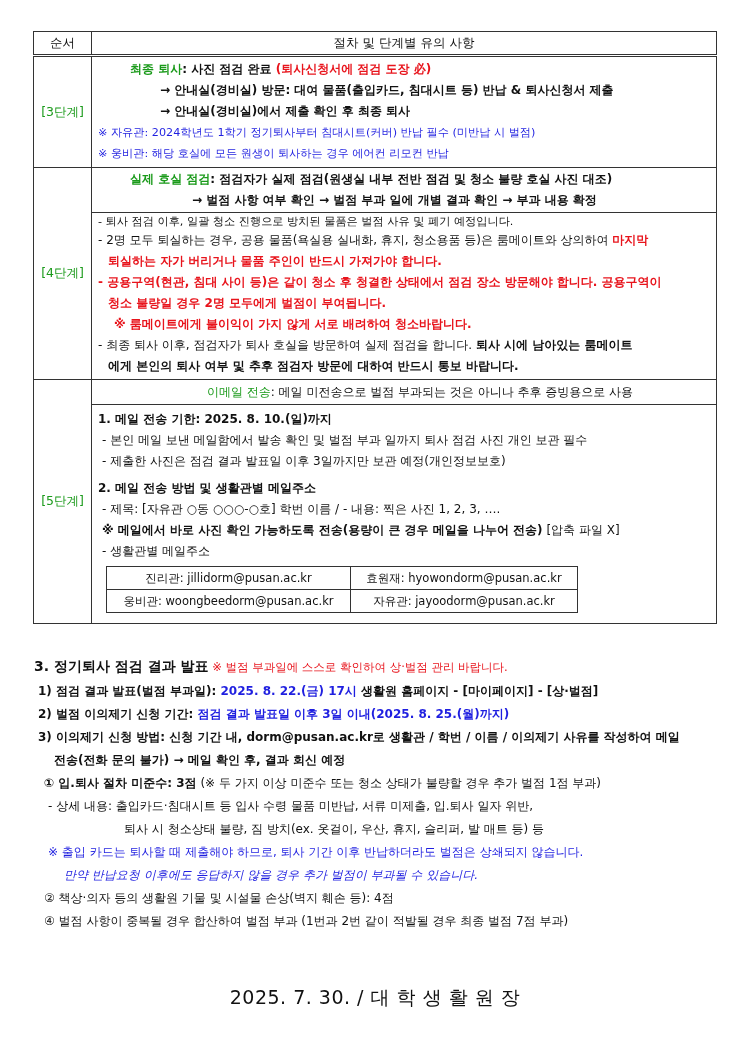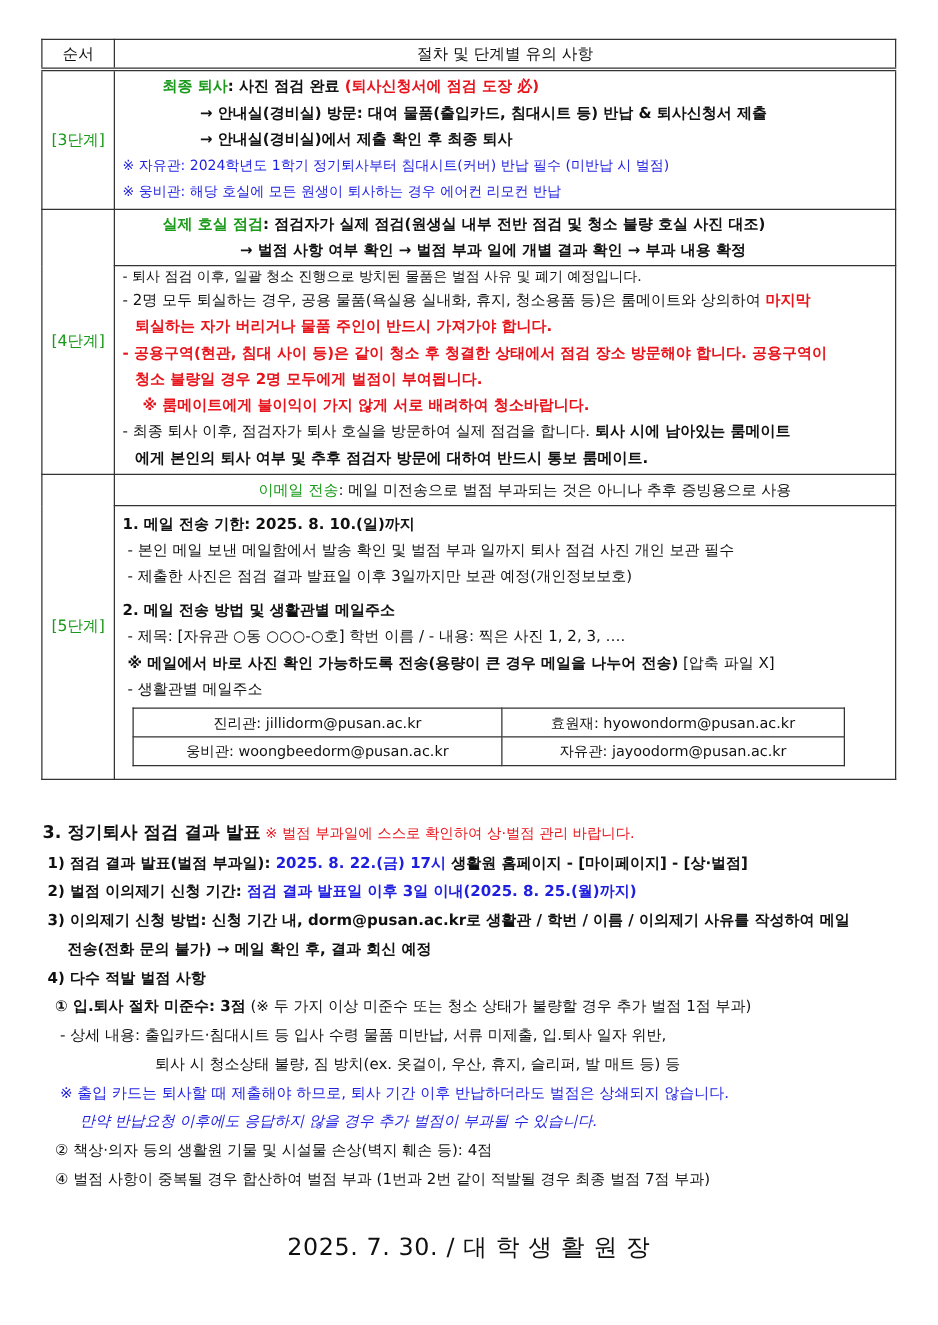--- a/index.html
+++ b/index.html
@@ -21,21 +21,21 @@
   table.main td { border: 1px solid #333; padding: 0; vertical-align: middle; }
   table.main td.step { width: 57px; text-align: center; color: #1a9a1a; font-size: 12.5px; margin-left: 36px; }
   table.main td.hdr { height: 22px; text-align: center; font-size: 12.5px; border-bottom: 3px double #333; }
   .line { line-height: 21px; white-space: nowrap; padding-left: 6px; font-size: 12px; }
   .ind1 { padding-left: 68px; }
   .ind2 { padding-left: 100px; }
   .ind3 { padding-left: 16px; }
   .small { font-size: 11.2px; }
 
   table.mails {
-    border-collapse: collapse; margin: 4px 0 8px 14px; width: 570px;
+    border-collapse: collapse; margin: 4px 0 8px 14px; width: 472px;
   }
   table.mails td { border: 1px solid #333 !important; height: 22px; text-align: center; font-size: 11.5px; padding: 0; }
 
   .sec { position: absolute; left: 34px; width: 700px; }
   .sec .l { line-height: 23px; white-space: nowrap; font-size: 12px; }
   .sec h3 { margin: 0; font-size: 14px; line-height: 26px; white-space: nowrap; }
   .sec h3 span.note { font-size: 11.5px; font-weight: normal; }
   .footer { position: absolute; top: 985px; left: 0; width: 750px; text-align: center; font-size: 19px; letter-spacing: 0.5px; }
 </style>
 </head>
@@ -72,21 +72,21 @@
   </tr>
   <tr>
     <td style="padding:0 0 2px;">
       <div class="line small" style="line-height:17px;">- 퇴사 점검 이후, 일괄 청소 진행으로 방치된 물품은 벌점 사유 및 폐기 예정입니다.</div>
       <div class="line"><span>- 2명 모두 퇴실하는 경우, 공용 물품(욕실용 실내화, 휴지, 청소용품 등)은 룸메이트와 상의하여 </span><span class="red b">마지막</span></div>
       <div class="line red b ind3">퇴실하는 자가 버리거나 물품 주인이 반드시 가져가야 합니다.</div>
       <div class="line red b">- 공용구역(현관, 침대 사이 등)은 같이 청소 후 청결한 상태에서 점검 장소 방문해야 합니다. 공용구역이</div>
       <div class="line red b ind3">청소 불량일 경우 2명 모두에게 벌점이 부여됩니다.</div>
       <div class="line red b" style="padding-left:22px;">※ 룸메이트에게 불이익이 가지 않게 서로 배려하여 청소바랍니다.</div>
       <div class="line"><span>- 최종 퇴사 이후, 점검자가 퇴사 호실을 방문하여 실제 점검을 합니다. </span><span class="b">퇴사 시에 남아있는 룸메이트</span></div>
-      <div class="line b ind3">에게 본인의 퇴사 여부 및 추후 점검자 방문에 대하여 반드시 통보 룸메이트.</div>
+      <div class="line b ind3">에게 본인의 퇴사 여부 및 추후 점검자 방문에 대하여 반드시 통보 바랍니다.</div>
     </td>
   </tr>
 
   <tr>
     <td class="step" rowspan="2">[5단계]</td>
     <td style="text-align:center; height:24px;">
       <span class="grn">이메일 전송</span><span>: 메일 미전송으로 벌점 부과되는 것은 아니나 추후 증빙용으로 사용</span>
     </td>
   </tr>
   <tr>
@@ -116,21 +116,20 @@
   </table>
 
 <div class="sec" style="top:653px;">
   <h3>
     <span>3. 정기퇴사 점검 결과 발표</span><span class="note red"> ※ 벌점 부과일에 스스로 확인하여 상·벌점 관리 바랍니다.</span>
   </h3>
   <div class="l" style="padding-left:4px;"><span class="b">1) 점검 결과 발표(벌점 부과일): </span><span class="blu b">2025. 8. 22.(금) 17시</span><span class="b"> 생활원 홈페이지 - [마이페이지] - [상·벌점]</span></div>
   <div class="l" style="padding-left:4px;"><span class="b">2) 벌점 이의제기 신청 기간: </span><span class="blu b">점검 결과 발표일 이후 3일 이내(2025. 8. 25.(월)까지)</span></div>
   <div class="l b" style="padding-left:4px;">3) 이의제기 신청 방법: 신청 기간 내, dorm@pusan.ac.kr로 생활관 / 학번 / 이름 / 이의제기 사유를 작성하여 메일</div>
   <div class="l b" style="padding-left:20px;">전송(전화 문의 불가) → 메일 확인 후, 결과 회신 예정</div>
-  <div class="l b" style="padding-left:4px;">4) 다수 적발 벌점 사항</div>
   <div class="l" style="padding-left:10px;"><span class="b">① 입.퇴사 절차 미준수: 3점</span><span> (※ 두 가지 이상 미준수 또는 청소 상태가 불량할 경우 추가 벌점 1점 부과)</span></div>
   <div class="l" style="padding-left:14px;">- 상세 내용: 출입카드·침대시트 등 입사 수령 물품 미반납, 서류 미제출, 입.퇴사 일자 위반,</div>
   <div class="l" style="padding-left:90px;">퇴사 시 청소상태 불량, 짐 방치(ex. 옷걸이, 우산, 휴지, 슬리퍼, 발 매트 등) 등</div>
   <div class="l blu" style="padding-left:14px;">※ 출입 카드는 퇴사할 때 제출해야 하므로, 퇴사 기간 이후 반납하더라도 벌점은 상쇄되지 않습니다.</div>
   <div class="l blu" style="padding-left:30px;font-style:italic;">만약 반납요청 이후에도 응답하지 않을 경우 추가 벌점이 부과될 수 있습니다.</div>
   <div class="l" style="padding-left:10px;">② 책상·의자 등의 생활원 기물 및 시설물 손상(벽지 훼손 등): 4점</div>
   <div class="l" style="padding-left:10px;">④ 벌점 사항이 중복될 경우 합산하여 벌점 부과 (1번과 2번 같이 적발될 경우 최종 벌점 7점 부과)</div>
 </div>
 
 <div class="footer">2025. 7. 30. / 대 학 생 활 원 장</div>

